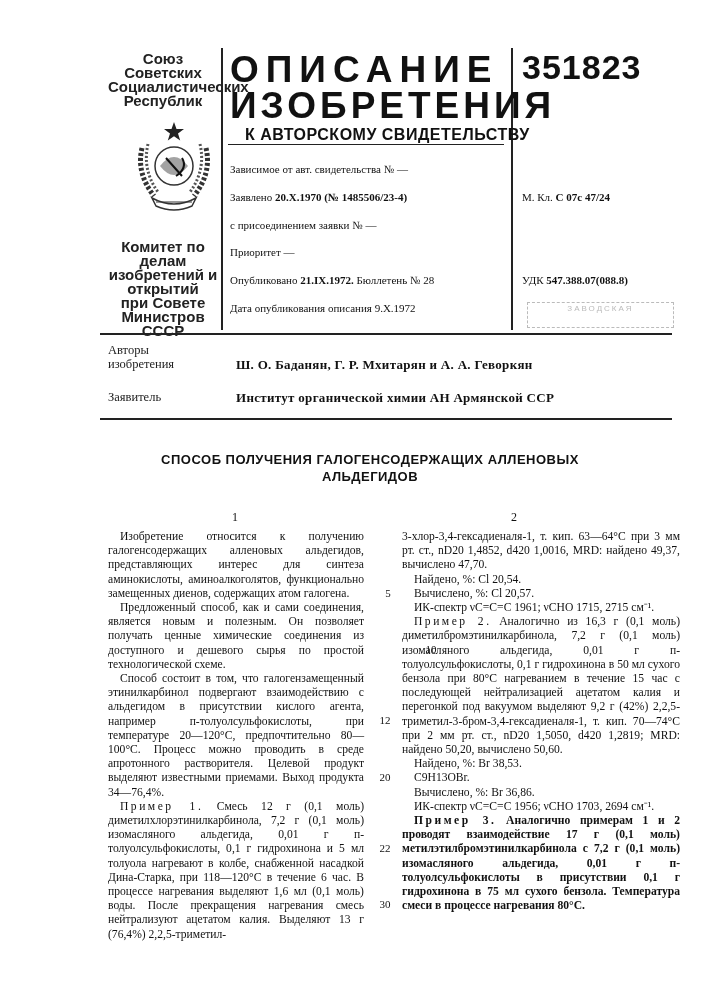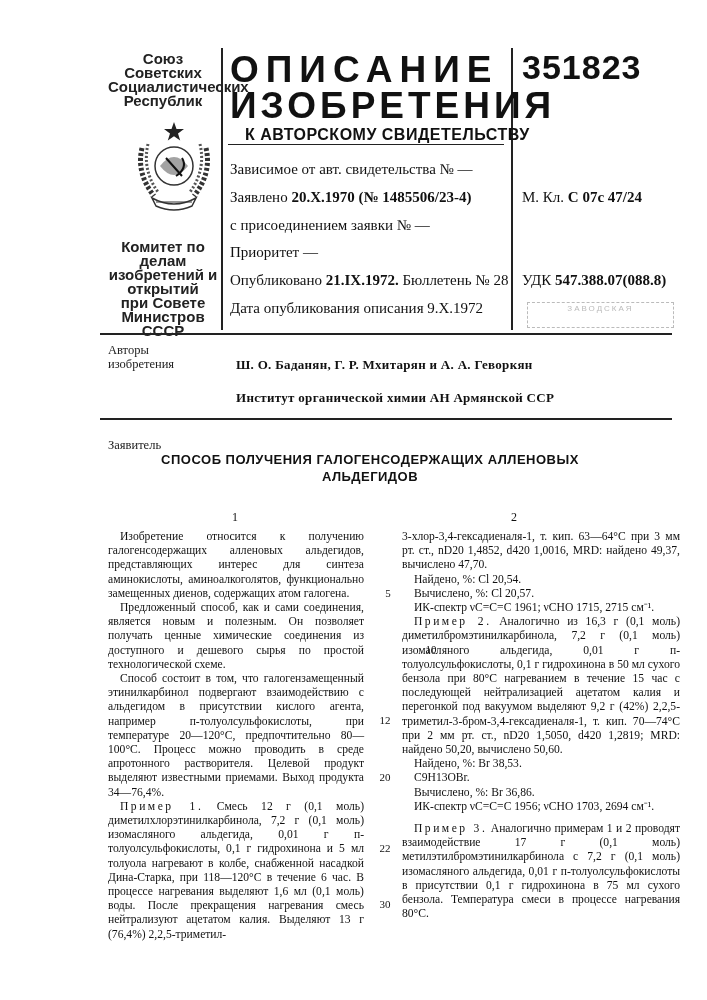--- a/index.html
+++ b/index.html
@@ -5,21 +5,21 @@
   html, body { margin: 0; padding: 0; background: #ffffff; }
   body { width: 707px; height: 1000px; position: relative; overflow: hidden; color: #111; font-family: "DejaVu Serif", serif; }
   .abs { position: absolute; }
   .left-org { left: 108px; width: 110px; text-align: center; font-family: "Liberation Sans", sans-serif; font-size: 15px; line-height: 14px; font-weight: bold; color: #222; }
   .emblem { left: 132px; top: 118px; width: 84px; height: 96px; }
   .vline { background: #222; width: 1.5px; }
   .hline { background: #222; height: 1.5px; }
   .title-big { font-family: "Liberation Sans", sans-serif; font-weight: 900; font-size: 37px; letter-spacing: 7px; line-height: 40px; color: #111; }
   .subtitle { font-family: "Liberation Sans", sans-serif; font-weight: bold; font-size: 16px; letter-spacing: 0.5px; }
   .patent-no { font-family: "Liberation Sans", sans-serif; font-weight: 900; font-size: 34px; letter-spacing: 1px; }
-  .meta { font-family: "Liberation Serif", serif; font-size: 15px; line-height: 14px; text-align: right; }
+  .meta { font-family: "Liberation Serif", serif; font-size: 11px; line-height: 14px; text-align: right; }
   .meta b { font-weight: bold; margin-top: 16px; }
   .label { font-family: "Liberation Serif", serif; font-size: 12.5px; line-height: 14px; color: #222; }
   .bold-line { font-family: "Liberation Serif", serif; font-weight: bold; font-size: 13px; letter-spacing: 0.3px; }
   .doc-title { left: 150px; width: 440px; text-align: center; font-family: "Liberation Sans", sans-serif; font-weight: bold; font-size: 13px; line-height: 17px; letter-spacing: 0.5px; }
   .col { font-family: "Liberation Serif", serif; font-size: 11.6px; line-height: 14.2px; text-align: justify; }
   .col p { margin: 0; text-indent: 12px; }
   .col p.noind { text-indent: 0; }
   .spaced { letter-spacing: 2.5px; }
   .colnum { font-family: "Liberation Serif", serif; font-size: 12px; text-align: center; width: 20px; }
   .gutter { font-family: "Liberation Serif", serif; font-size: 11px; width: 20px; text-align: center; }
@@ -88,21 +88,21 @@
 </div>
 <div class="abs stamp">ЗАВОДСКАЯ</div>
 
 <div class="abs hline" style="left:100px; top:333px; width:572px;"></div>
 
 <div class="abs label" style="left:108px; top:343px;">
   <div>Авторы</div>
   <div>изобретения</div>
 </div>
 <div class="abs bold-line" style="left:236px; top:357px;">Ш. О. Баданян, Г. Р. Мхитарян и А. А. Геворкян</div>
-<div class="abs label" style="left:108px; top:390px;margin-top:48px;">Заявитель</div>
+<div class="abs label" style="left:108px; top:390px;">Заявитель</div>
 <div class="abs bold-line" style="left:236px; top:390px;">Институт органической химии АН Армянской ССР</div>
 
 <div class="abs hline" style="left:100px; top:418px; width:572px;"></div>
 
 <div class="abs doc-title" style="top:451px;">
   <div>СПОСОБ ПОЛУЧЕНИЯ ГАЛОГЕНСОДЕРЖАЩИХ АЛЛЕНОВЫХ</div>
   <div>АЛЬДЕГИДОВ</div>
 </div>
 
 <div class="abs colnum" style="left:225px; top:510px;">1</div>
@@ -125,14 +125,14 @@
 <div class="abs col" style="left:402px; top:530px; width:278px;">
   <p class="noind">3-хлор-3,4-гексадиеналя-1, т. кип. 63—64°С при 3 мм рт. ст., nD20 1,4852, d420 1,0016, MRD: найдено 49,37, вычислено 47,70.</p>
   <p>Найдено, %: Cl 20,54.</p>
   <p>Вычислено, %: Cl 20,57.</p>
   <p>ИК-спектр νC=C=C 1961; νCHO 1715, 2715 см⁻¹.</p>
   <p><span class="spaced">Пример 2.</span> <span>Аналогично из 16,3 г (0,1 моль) диметилбромэтинилкарбинола, 7,2 г (0,1 моль) изомасляного альдегида, 0,01 г п-толуолсульфокислоты, 0,1 г гидрохинона в 50 мл сухого бензола при 80°С нагреванием в течение 15 час с последующей нейтрализацией ацетатом калия и перегонкой под вакуумом выделяют 9,2 г (42%) 2,2,5-триметил-3-бром-3,4-гексадиеналя-1, т. кип. 70—74°С при 2 мм рт. ст., nD20 1,5050, d420 1,2819; MRD: найдено 50,20, вычислено 50,60.</span></p>
   <p>Найдено, %: Br 38,53.</p>
   <p>C9H13OBr.</p>
   <p>Вычислено, %: Br 36,86.</p>
   <p>ИК-спектр νC=C=C 1956; νCHO 1703, 2694 см⁻¹.</p>
-  <p style="margin-top:8px;"><span class="spaced">Пример 3.</span> <span>Аналогично примерам 1 и 2 проводят взаимодействие 17 г (0,1 моль) метилэтилбромэтинилкарбинола с 7,2 г (0,1 моль) изомасляного альдегида, 0,01 г п-толуолсульфокислоты в присутствии 0,1 г гидрохинона в 75 мл сухого бензола. Температура смеси в процессе нагревания 80°С.</span></p>
+  <p style="font-weight:bold;"><span class="spaced">Пример 3.</span> <span>Аналогично примерам 1 и 2 проводят взаимодействие 17 г (0,1 моль) метилэтилбромэтинилкарбинола с 7,2 г (0,1 моль) изомасляного альдегида, 0,01 г п-толуолсульфокислоты в присутствии 0,1 г гидрохинона в 75 мл сухого бензола. Температура смеси в процессе нагревания 80°С.</span></p>
 </div>
 
 </body></html>

